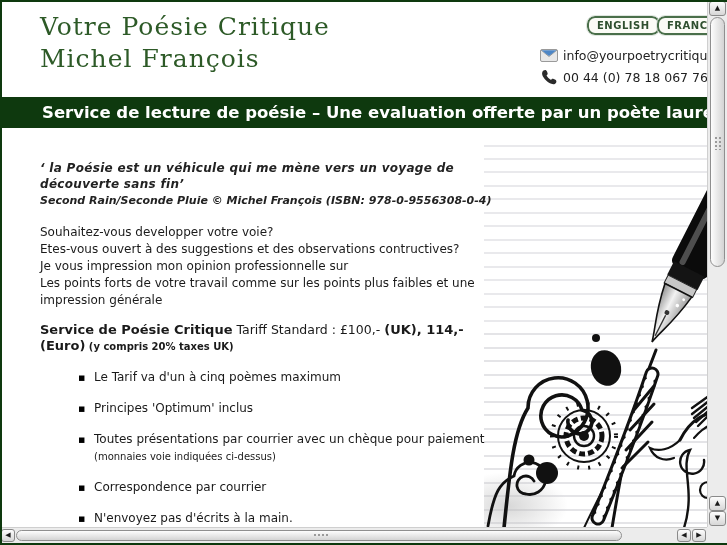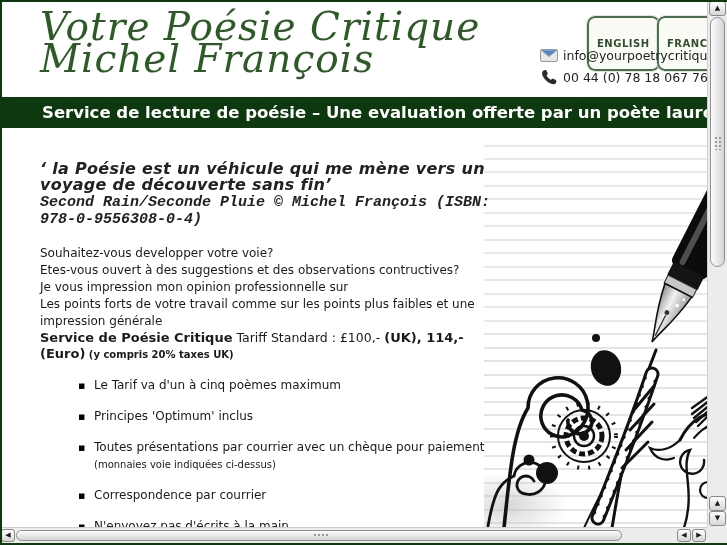--- a/index.html
+++ b/index.html
@@ -10,49 +10,49 @@
   }
   
   .border-top{position:absolute;top:0;left:0;right:0;height:2px;background:#0e390e;z-index:6;}
   .border-left{position:absolute;top:0;left:0;bottom:0;width:2px;background:#0e390e;z-index:6;}
   .border-bottom{position:absolute;bottom:0;left:0;right:0;height:2px;background:#0e390e;z-index:6;}
 
   
   .site-title{
     position:absolute;left:40px;top:11px;z-index:2;
     font-family:"DejaVu Serif","Liberation Serif",serif;
-    font-size:39px;line-height:32px;color:#2d5a27;letter-spacing:1px;font-style:italic;
+    font-size:25px;line-height:32px;color:#2d5a27;letter-spacing:1px;
   }
   .lang-btn{
     position:absolute;top:16px;z-index:2;
     font-family:"DejaVu Sans","Liberation Sans",sans-serif;
     font-size:10px;font-weight:bold;letter-spacing:.5px;color:#2f4f2f;
     background:#fbfbf6;border:2px solid #4a6f4a;border-radius:8px;
-    padding:20px 8px;cursor:pointer;outline:1px solid #dfe6df;
+    padding:2px 8px;cursor:pointer;outline:1px solid #dfe6df;
   }
   .lang-btn.en{left:587px;}
   .lang-btn.fr{left:657px;}
   .contact{position:absolute;left:538px;top:45px;z-index:2;font-size:12.5px;color:#222;white-space:nowrap;}
   .contact-row{display:flex;align-items:center;height:20px;margin-bottom:2px;}
   .contact-row .cicon{width:22px;display:inline-flex;justify-content:center;margin-right:3px;}
 
   
   .banner{
     position:absolute;left:0;top:97px;width:727px;height:31px;z-index:1;
     background:#0e390e;color:#ffffff;font-weight:bold;font-size:16.5px;
     line-height:31px;padding-left:42px;box-sizing:border-box;
     white-space:nowrap;overflow:hidden;
   }
 
   
   .main{position:absolute;left:40px;top:161px;width:462px;z-index:1;}
-  .quote{font-weight:bold;font-style:italic;font-size:16px;line-height:15.5px;letter-spacing:.3px;color:#222;}
-  .quote-src{font-weight:bold;font-style:italic;font-size:15px;margin-top:2px;color:#222;font-family:Liberation Mono, monospace;}
+  .quote{font-weight:bold;font-style:italic;font-size:12px;line-height:15.5px;letter-spacing:.3px;color:#222;}
+  .quote-src{font-weight:bold;font-style:italic;font-size:11px;margin-top:2px;color:#222;}
   .intro{margin-top:17px;font-size:12px;line-height:17px;}
-  .svc-heading{font-size:12.5px;line-height:16px;}
+  .svc-heading{margin-top:13px;font-size:12.5px;line-height:16px;}
   .svc-heading b{font-size:13px;}
   .small-note{font-size:10px;font-weight:bold;}
   ul.bullets{margin:13px 0 0 0;padding:0 0 0 40px;list-style:none;font-size:12px;line-height:17px;}
   ul.bullets li{position:relative;margin:14px;}
   ul.bullets li::before{content:"▪";position:absolute;left:-16px;top:0;font-size:11px;color:#000;}
   .sm{font-size:10px;}
 
   
   .artwork{position:absolute;left:484px;top:138px;width:243px;height:390px;z-index:0;}
 

